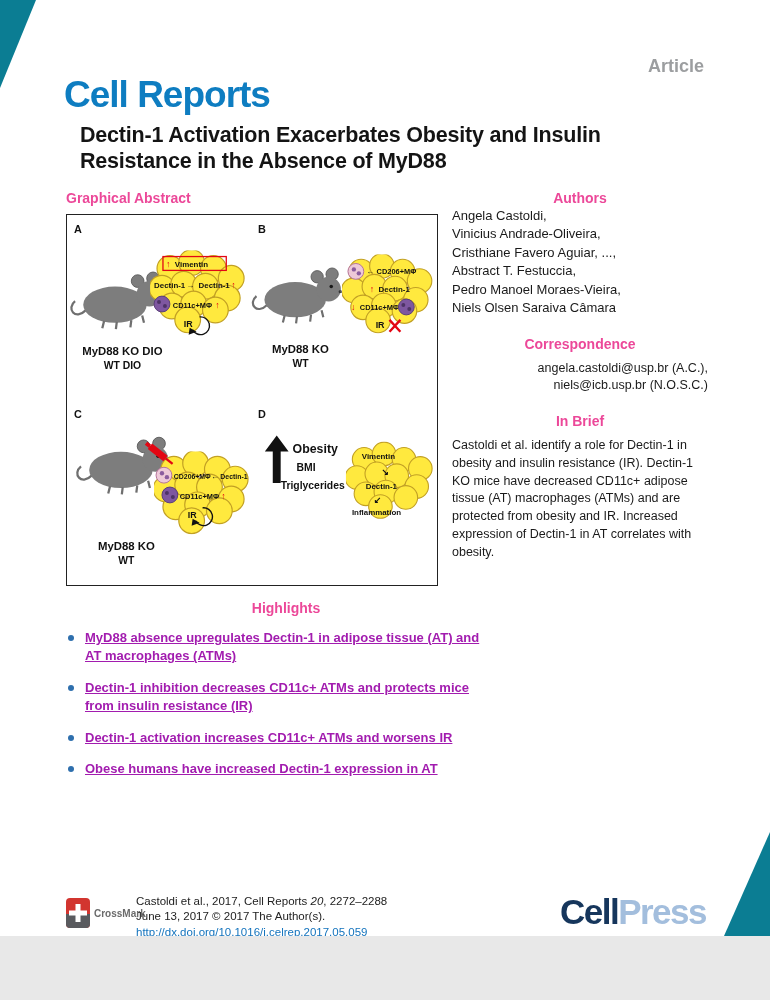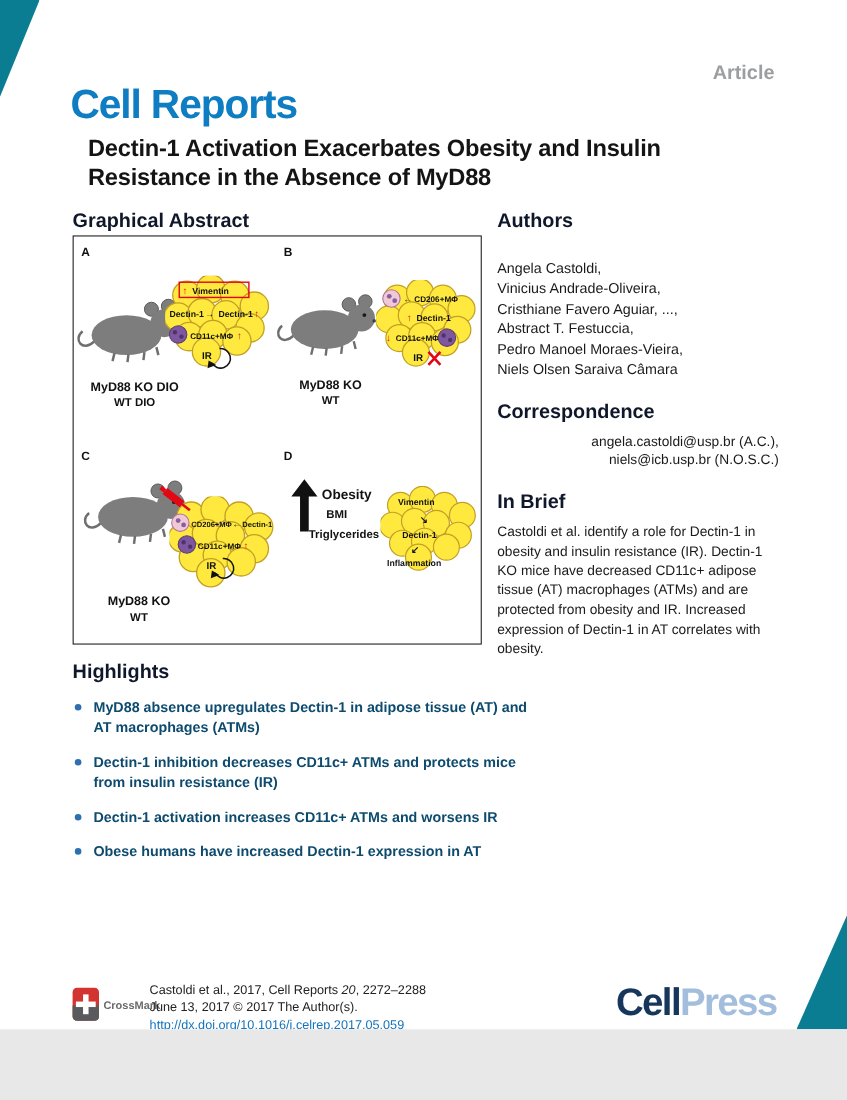--- a/index.html
+++ b/index.html
@@ -9,38 +9,38 @@
   .corner-tl{position:absolute;top:0;left:0;width:36px;height:88px;background:#0b7d93;
              clip-path:polygon(0 0,100% 0,0 100%);}
   .corner-br{position:absolute;right:0;bottom:0;width:46px;height:104px;background:#0b7d93;
              clip-path:polygon(100% 0,100% 100%,0 100%);}
 
   .article-label{position:absolute;top:56px;right:66px;font-size:18px;font-weight:bold;color:#9c9ea0;}
   .logo{position:absolute;top:74px;left:64px;font-size:37px;font-weight:bold;color:#0e7dc1;letter-spacing:-1px;}
   .title{position:absolute;top:122px;left:80px;width:620px;font-size:21.5px;font-weight:bold;
          color:#141414;line-height:1.22;letter-spacing:-0.2px;}
 
-  .section-heading{font-size:18px;font-weight:bold;color:#0f172a;}
+  .section-heading{font-size:14px;font-weight:bold;color:#ec4899;text-align:center;}
   .ga-heading{position:absolute;top:190px;left:66px;}
 
   .ga-box{position:absolute;top:214px;left:66px;width:372px;height:372px;border:1.6px solid #222;
           box-sizing:border-box;display:flex;flex-wrap:wrap;background:#fff;}
   .panel{width:184px;height:184px;}
 
   .authors-col{position:absolute;top:190px;left:452px;width:256px;color:#1a1a1a;}
   .author-name{font-size:13px;line-height:1.42;}
-  .names{margin-top:24px;}
+  .names{margin-top:1px;}
   .sub-heading{margin-top:18px;}
   .email{font-size:12.5px;line-height:1.42;text-align:right;}
   .emails{margin-top:8px;}
   .brief{font-size:12.5px;line-height:1.42;margin-top:8px;}
 
   .highlights{position:absolute;top:600px;left:66px;width:440px;}
   .hl-item{display:flex;margin-top:13px;font-size:13px;font-weight:bold;line-height:1.42;
-           color:#0c4a6e;width:415px;}
+           color:#a21caf;width:415px;text-decoration:underline;}
   .bullet{flex:0 0 auto;width:6px;height:6px;border-radius:50%;background:#2e6fad;margin:6px 11px 0 2px;}
 
   .crossmark{position:absolute;left:64px;top:896px;}
   .citation{position:absolute;left:136px;top:894px;font-size:11.5px;line-height:1.34;color:#222;}
   .vol{font-style:italic;}
   .doi{color:#1373bd;text-decoration:none;}
   .cellpress{position:absolute;right:64px;top:892px;font-size:35px;font-weight:bold;letter-spacing:-1.5px;}
   .cp-cell{color:#16365c;}
   .cp-press{color:#a3bedd;}
   .cm-text{font-size:10px;font-weight:bold;fill:#6b6b6b;}

